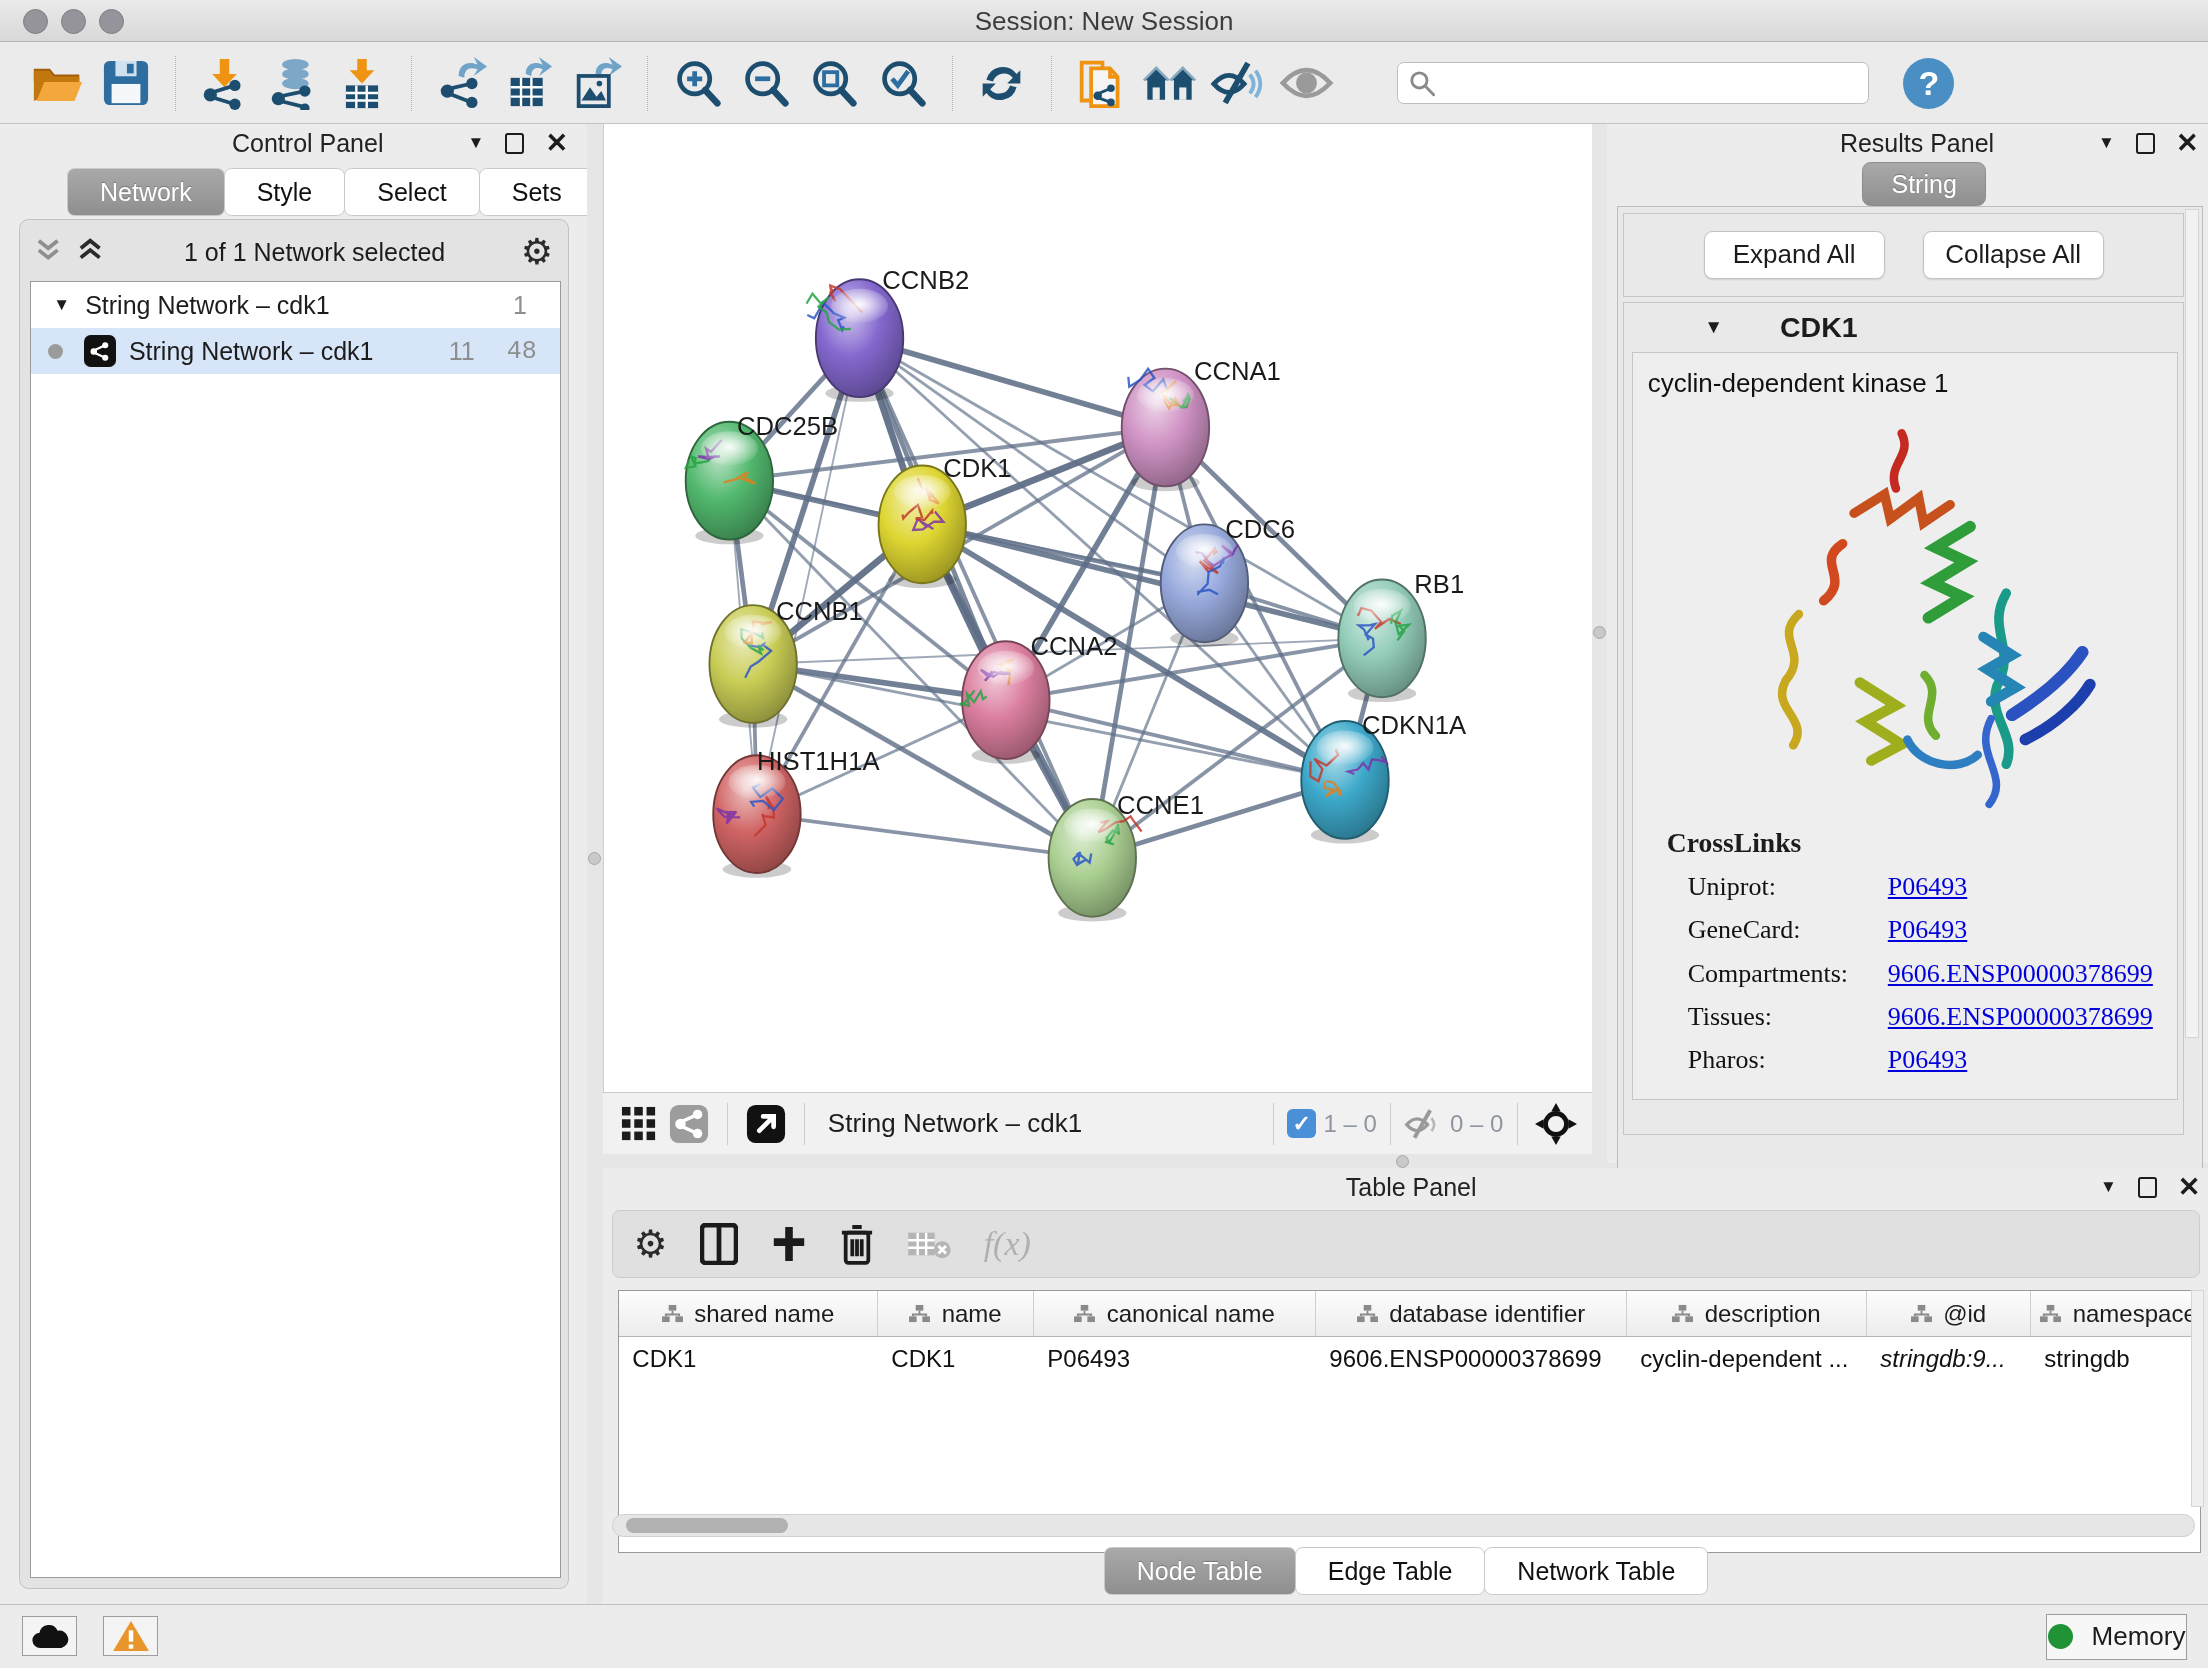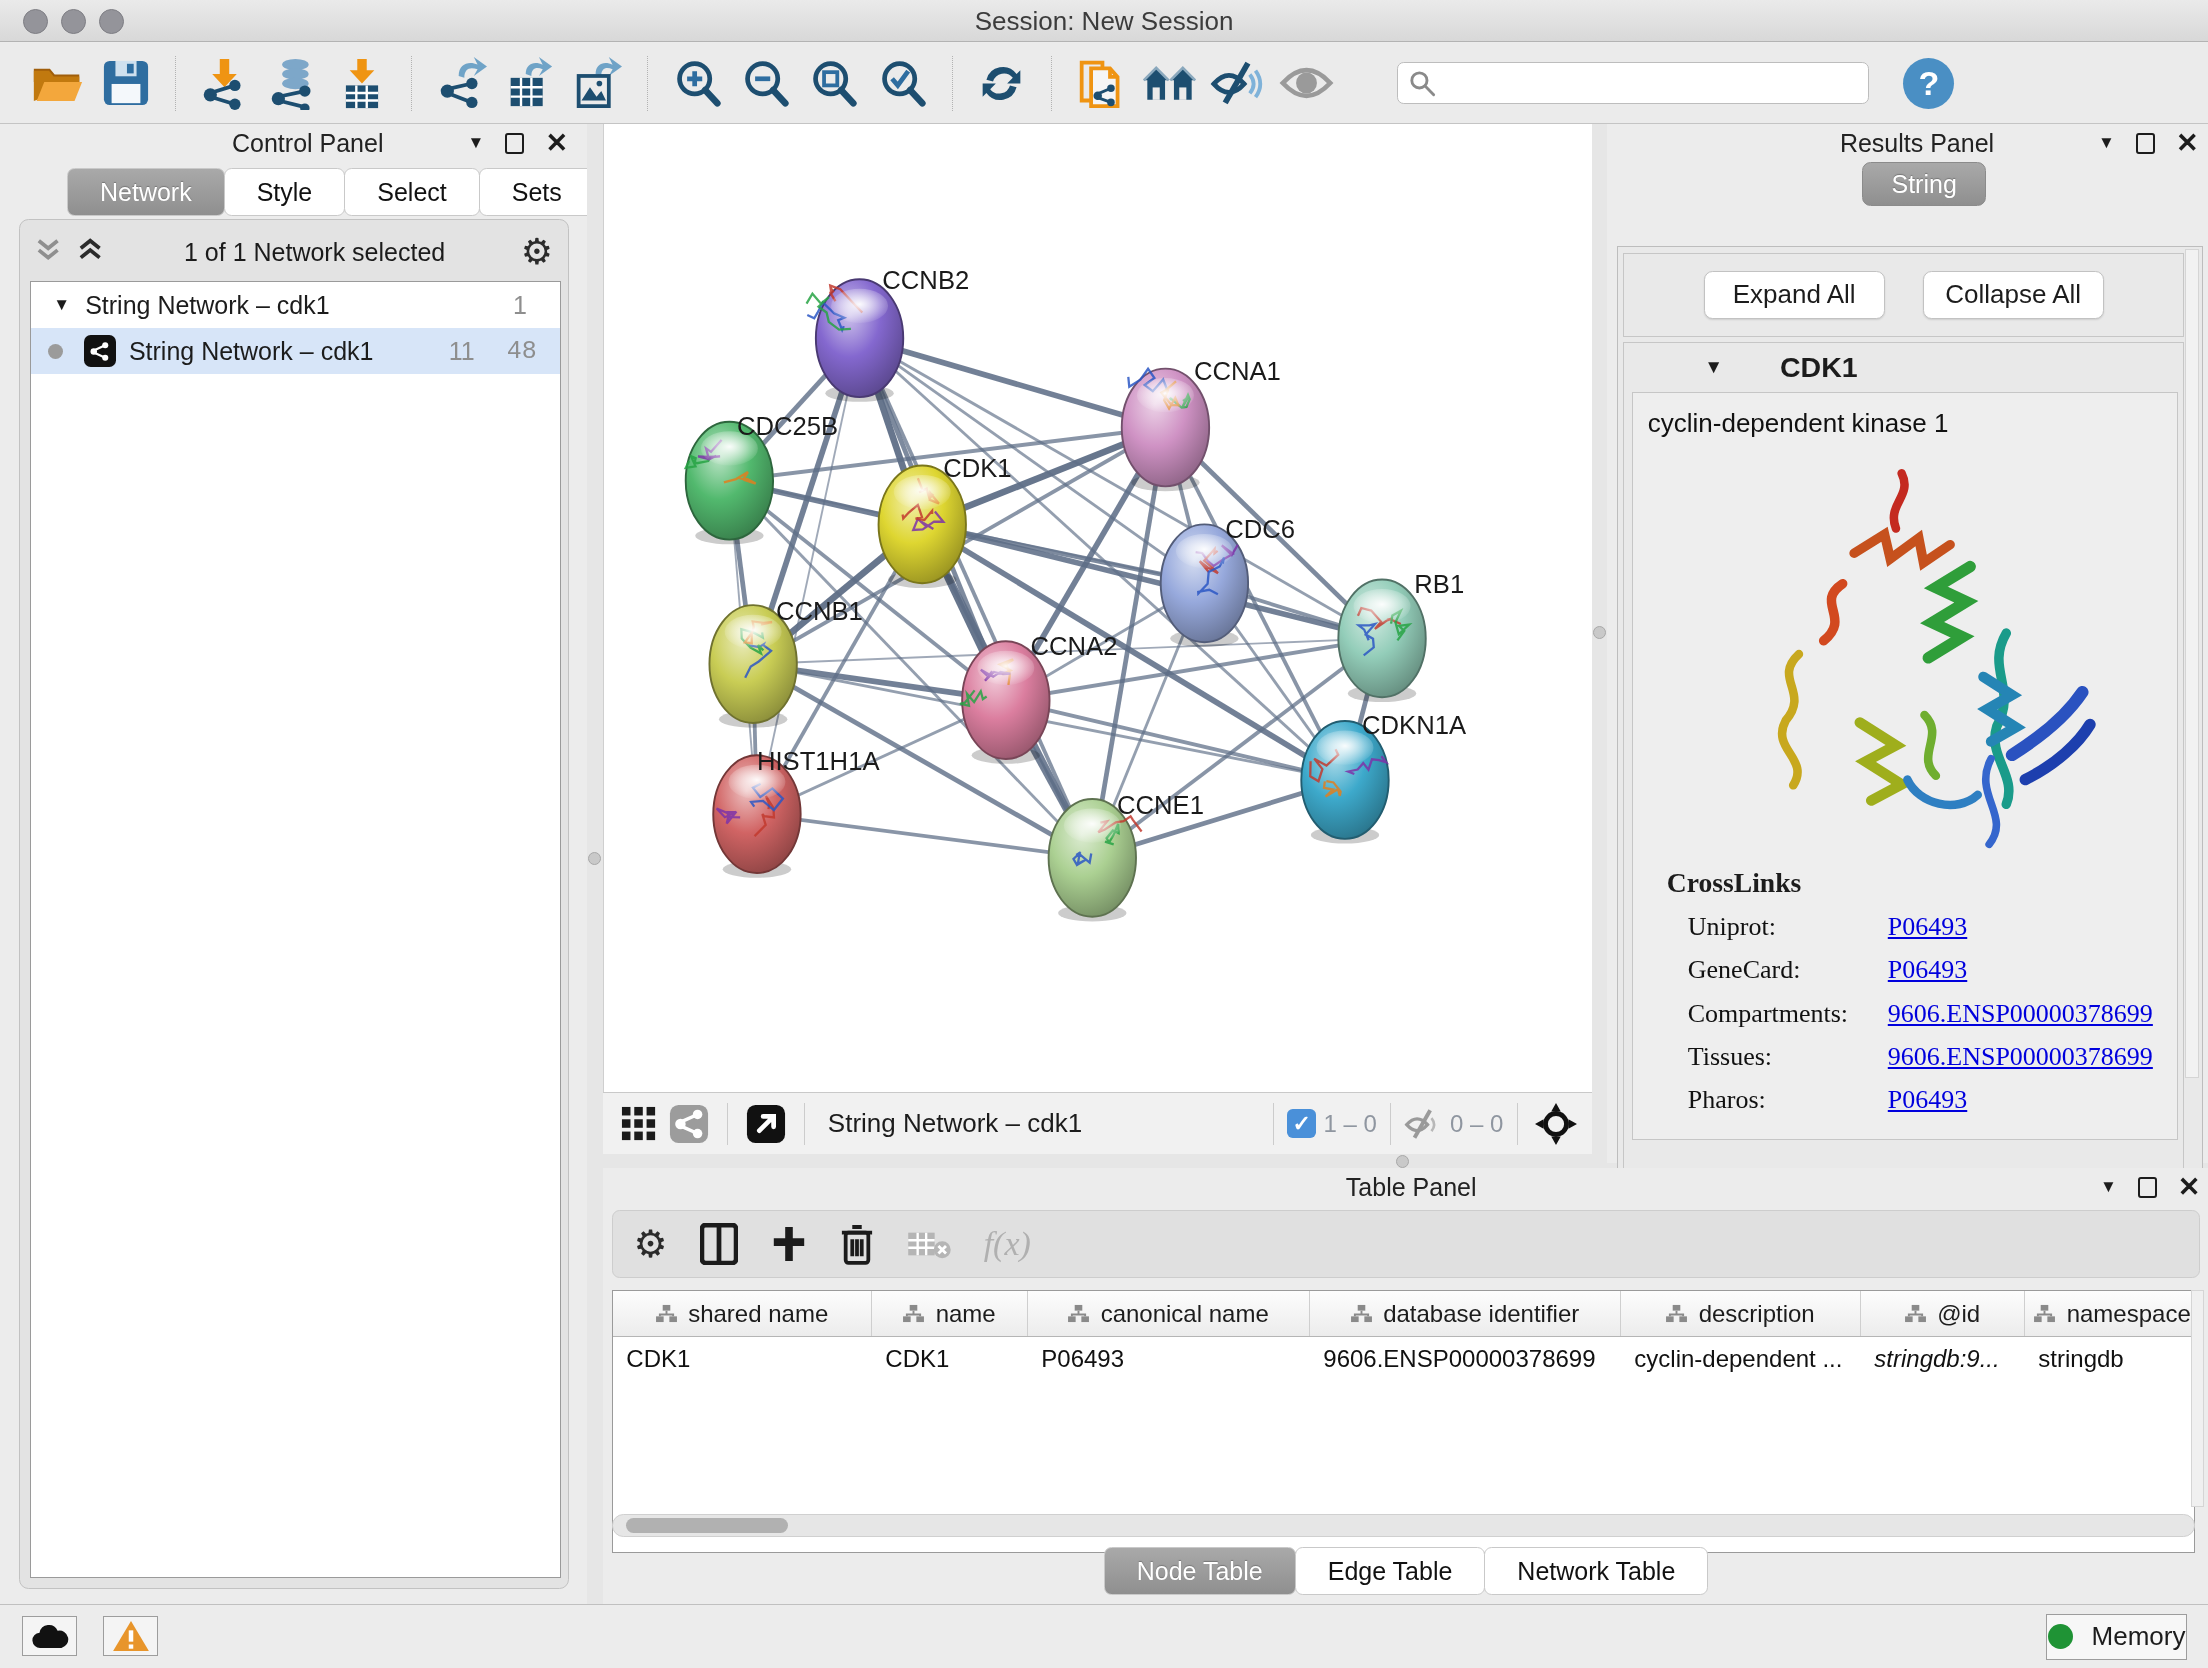--- a/index.html
+++ b/index.html
@@ -76,21 +76,21 @@
   .nt-count { font-size:24px; color:#8f96a0; margin-left:7.6px; }
   .nt-check { width:28.5px; height:28.5px; background:#4a90d9; border-radius:5.7px; color:#fff;
     font-size:22px; font-weight:bold; display:flex; align-items:center; justify-content:center; }
 
   
   .results-panel { position:absolute; left:1607px; top:124px; width:601px; height:1039px; background:#ececec; }
   .rp-tab { position:absolute; left:255px; top:38px; height:44px; padding:0 28.5px;
     background:linear-gradient(#a9a9a9,#8f8f8f); color:#fff; font-size:25px;
     border:1px solid #8b8b8b; border-radius:8.6px; display:flex; align-items:center; text-shadow:0 -1px 1px #777; }
   .rp-box { position:absolute; left:9.5px; top:82px; width:586px; height:1012px;
-    background:#e9e9e9; border:1px solid #bdbdbd;margin-top:40px; }
+    background:#e9e9e9; border:1px solid #bdbdbd; }
   .rp-buttons { position:absolute; left:5.7px; top:5.7px; width:561px; height:84px;
     border:1px solid #c6c6c6; display:flex; align-items:center; justify-content:center; gap:38px; background:#e9e9e9; }
   .rp-btn { min-width:181px; height:48px; background:#fff; border:1px solid #c2c2c2;
     border-radius:8.6px; font-size:26px; display:flex; align-items:center; justify-content:center;
     box-shadow:0 1px 1.9px rgba(0,0,0,0.12); }
   .rp-entry { position:absolute; left:5.7px; top:95px; width:561px; height:833px;
     border:1px solid #c6c6c6; background:#e9e9e9; }
   .rp-entry-head { height:48px; display:flex; align-items:center; font-size:28.5px; font-weight:bold; }
   .rp-content { position:absolute; left:7.6px; top:49px; width:546px; height:748px;
     border:1px solid #c6c6c6; background:#eeeeee; }
@@ -100,21 +100,21 @@
   .rp-cross-row .lbl { width:200px; color:#111; }
   .rp-cross-row .val { color:#0000dd; text-decoration:underline; }
   .rp-scroll { position:absolute; right:2.9px; top:1.9px; width:13.3px; height:829px;
     background:#f2f2f2; border:1px solid #d5d5d5; }
 
   
   .table-panel { position:absolute; left:603px; top:1168px; width:1605px; height:436px; background:#ececec; }
   .tp-toolbar { position:absolute; left:8.6px; top:42px; width:1588px; height:68px;
     background:#e0e0e0; border:1px solid #cdcdcd; border-radius:7.6px;
     display:flex; align-items:center; padding:0 21px; gap:32px; }
-  .tp-table { position:absolute; left:9px; top:122px; width:1583px; height:263px;
+  .tp-table { position:absolute; left:15px; top:122px; width:1583px; height:263px;
     background:#fff; border:1px solid #9a9a9a; overflow:hidden; }
   .tp-head { display:flex; height:46px; background:linear-gradient(#fdfdfd,#ececec);
     border-bottom:1px solid #b5b5b5; }
   .tp-hcell { display:flex; align-items:center; justify-content:center; gap:11.4px;
     font-size:24px; color:#1c1c1c; border-right:1px solid #cfcfcf; overflow:hidden; white-space:nowrap; }
   .tp-row { display:flex; height:44px; }
   .tp-cell { font-size:24px; color:#111; padding:7.6px 3.8px 0 13.3px; overflow:hidden; white-space:nowrap; }
   .tp-hscroll { position:absolute; left:8.6px; top:346px; width:1583px; height:23px;
     background:#e6e6e6; border:1px solid #d0d0d0; border-radius:11.4px; }
   .tp-hthumb { position:absolute; left:13.3px; top:2.9px; width:162px; height:15px; background:#b1b1b1; border-radius:7.6px; }

